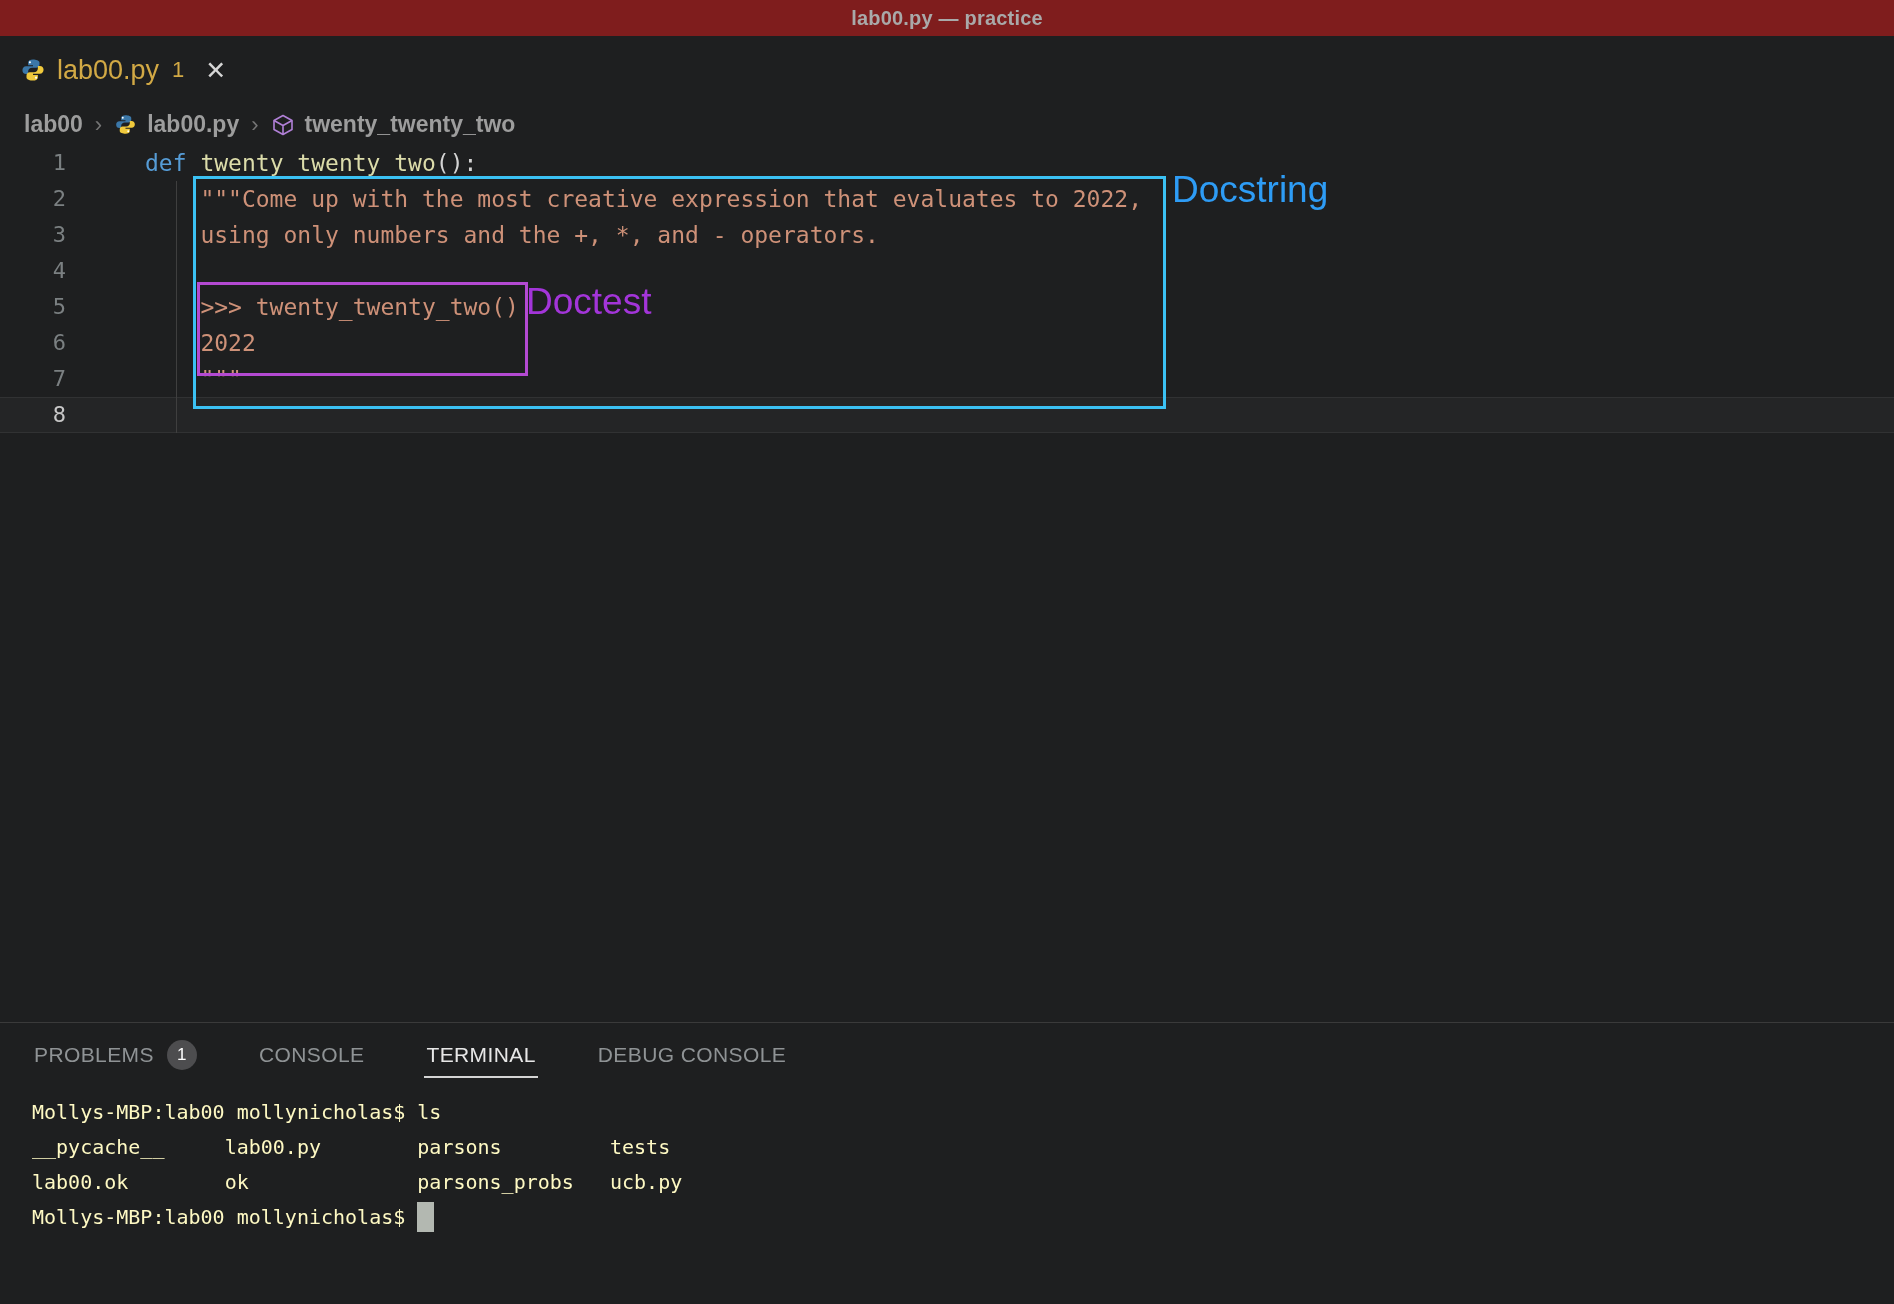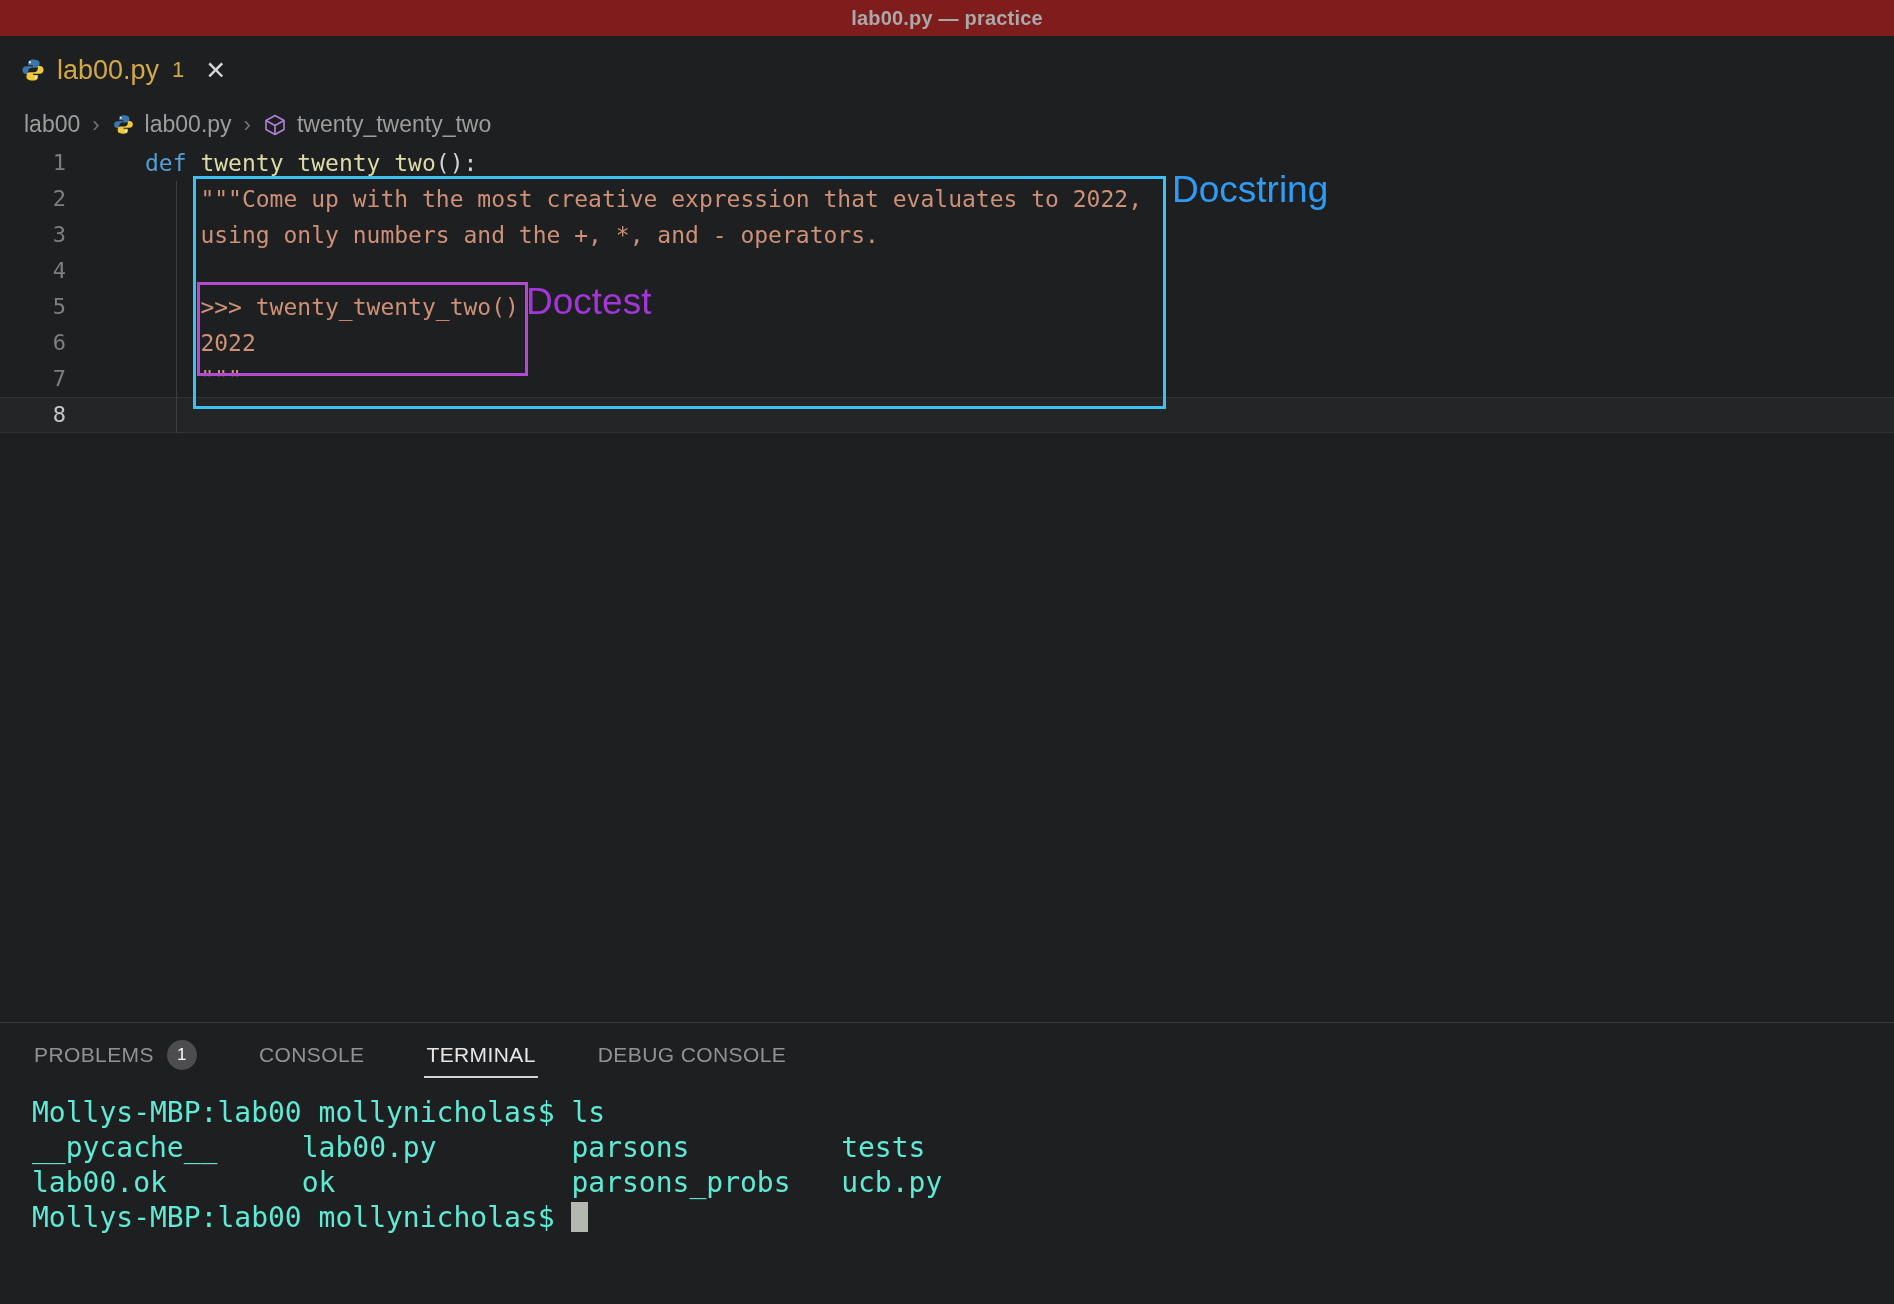--- a/index.html
+++ b/index.html
@@ -20,21 +20,21 @@
   .tab { display:flex; align-items:center; gap:11px; padding:0 24px 0 20px; background:#1e1f20; cursor:pointer; }
   .tab-label { color:#d2a945; font-size:27px; }
   .tab-count { color:#d2a945; font-size:22px; margin-left:2px; }
   .tab-close { color:#d6d6d6; font-size:25px; margin-left:10px; line-height:1; }
   .icon { display:inline-flex; align-items:center; justify-content:center; }
 
   
   .breadcrumb { height:41px; display:flex; align-items:center; gap:10px; padding-left:24px;
                 color:#9d9d9d; font-size:23px; }
   .breadcrumb .sep { color:#757575; font-size:22px; padding:0 2px; }
-  .crumb { cursor:pointer; }
+  .crumb { cursor:pointer;font-weight:bold; }
 
   
   .editor { position:relative; height:877px; font-family:"DejaVu Sans Mono", monospace;
             font-size:23px; }
   #lines { position:absolute; left:0; top:0; right:0; }
   .line { display:flex; height:36px; line-height:36px; }
   .ln { width:66px; text-align:right; color:#7b8082; flex:none; font-size:22px; }
   .code { display:block; padding-left:79px; white-space:pre; color:#d4d4d4; }
   .kw  { color:#569cd6; }
   .fn  { color:#dcdcaa; }
@@ -61,21 +61,21 @@
   .panel { position:absolute; left:0; right:0; top:1022px; bottom:0; background:#1e1f20;
            border-top:1px solid #3a3a3a; }
   .panel-tabs { display:flex; align-items:center; gap:58px; padding-left:32px; height:60px;
                 font-size:21px; letter-spacing:0.4px; color:#8f9395; }
   .ptab { display:flex; align-items:center; gap:13px; padding:15px 2px 9px 2px; cursor:pointer;
           border-bottom:2px solid transparent;text-align:center; }
   .ptab.active { color:#e7e7e7; border-bottom-color:#d4d4d4; }
   .badge { width:30px; height:30px; border-radius:50%; background:#4d4d4f; color:#ffffff;
            font-size:17px; display:flex; align-items:center; justify-content:center; }
   .terminal { padding:12px 0 0 32px; font-family:"DejaVu Sans Mono", monospace;
-              font-size:28px; line-height:35px; color:#5eead4; cursor:text; }
+              font-size:20px; line-height:35px; color:#fef9c3; cursor:text; }
   .tline { white-space:pre; }
   .cursor { display:inline-block; width:17px; height:30px; background:#b3b8b1;
             vertical-align:middle; transform:translateY(-2px); }
 </style>
 </head>
 <body>
 
 <div class="window">
 
   <div class="titlebar">

